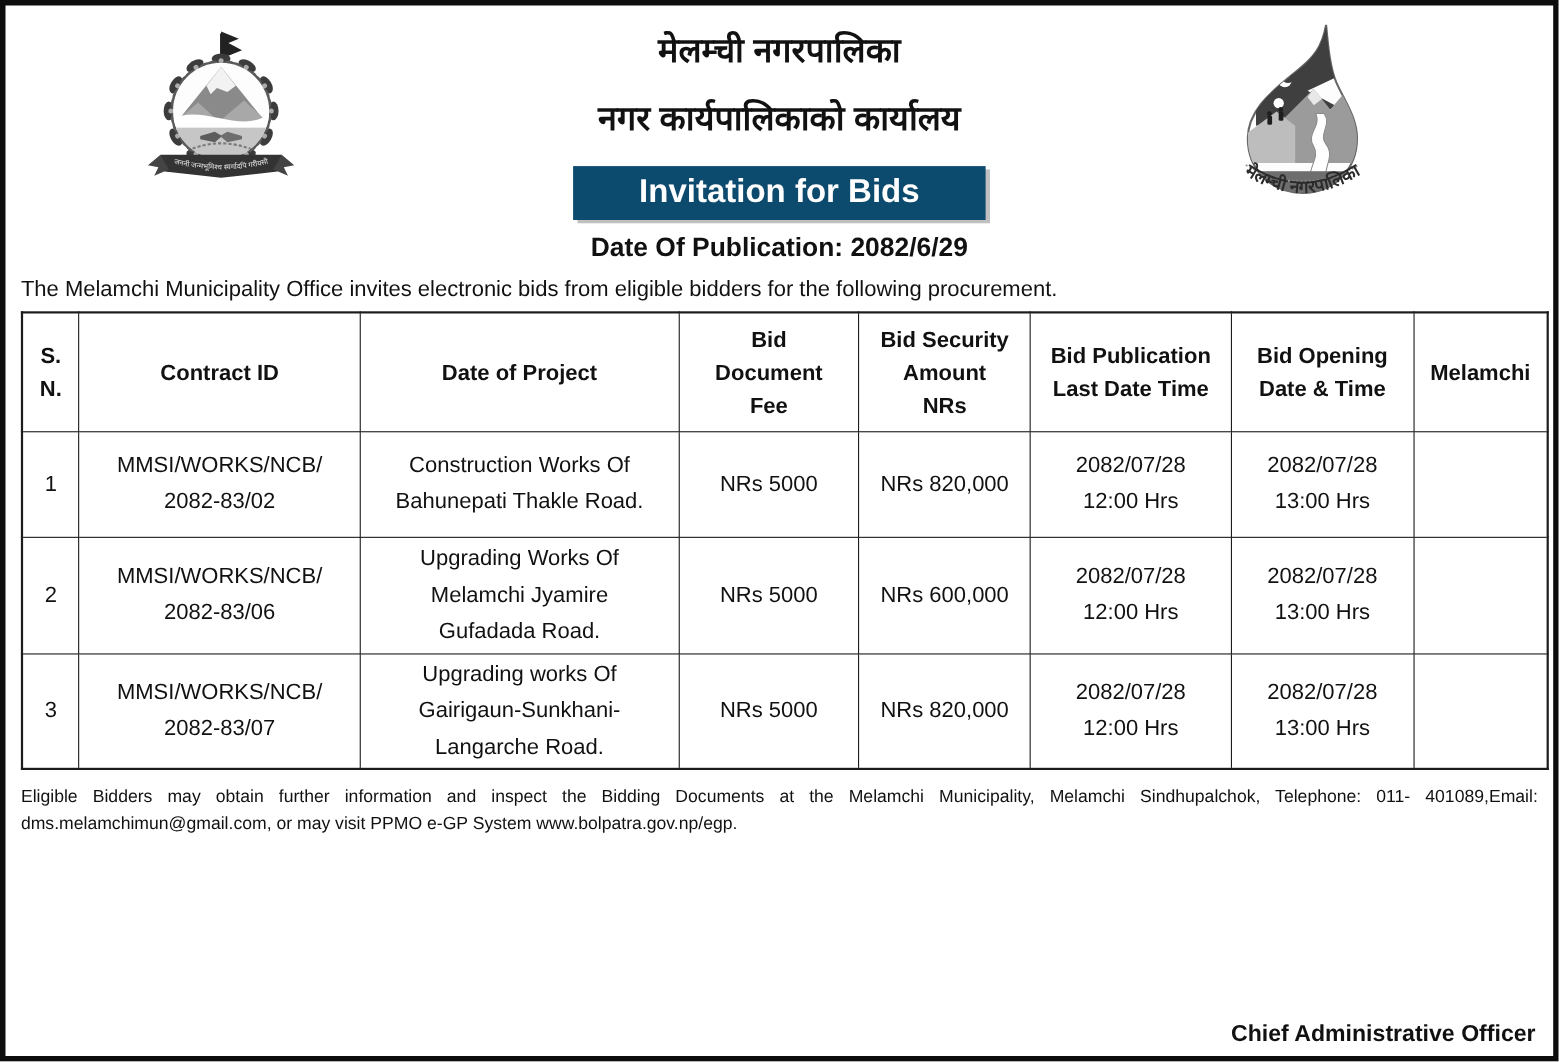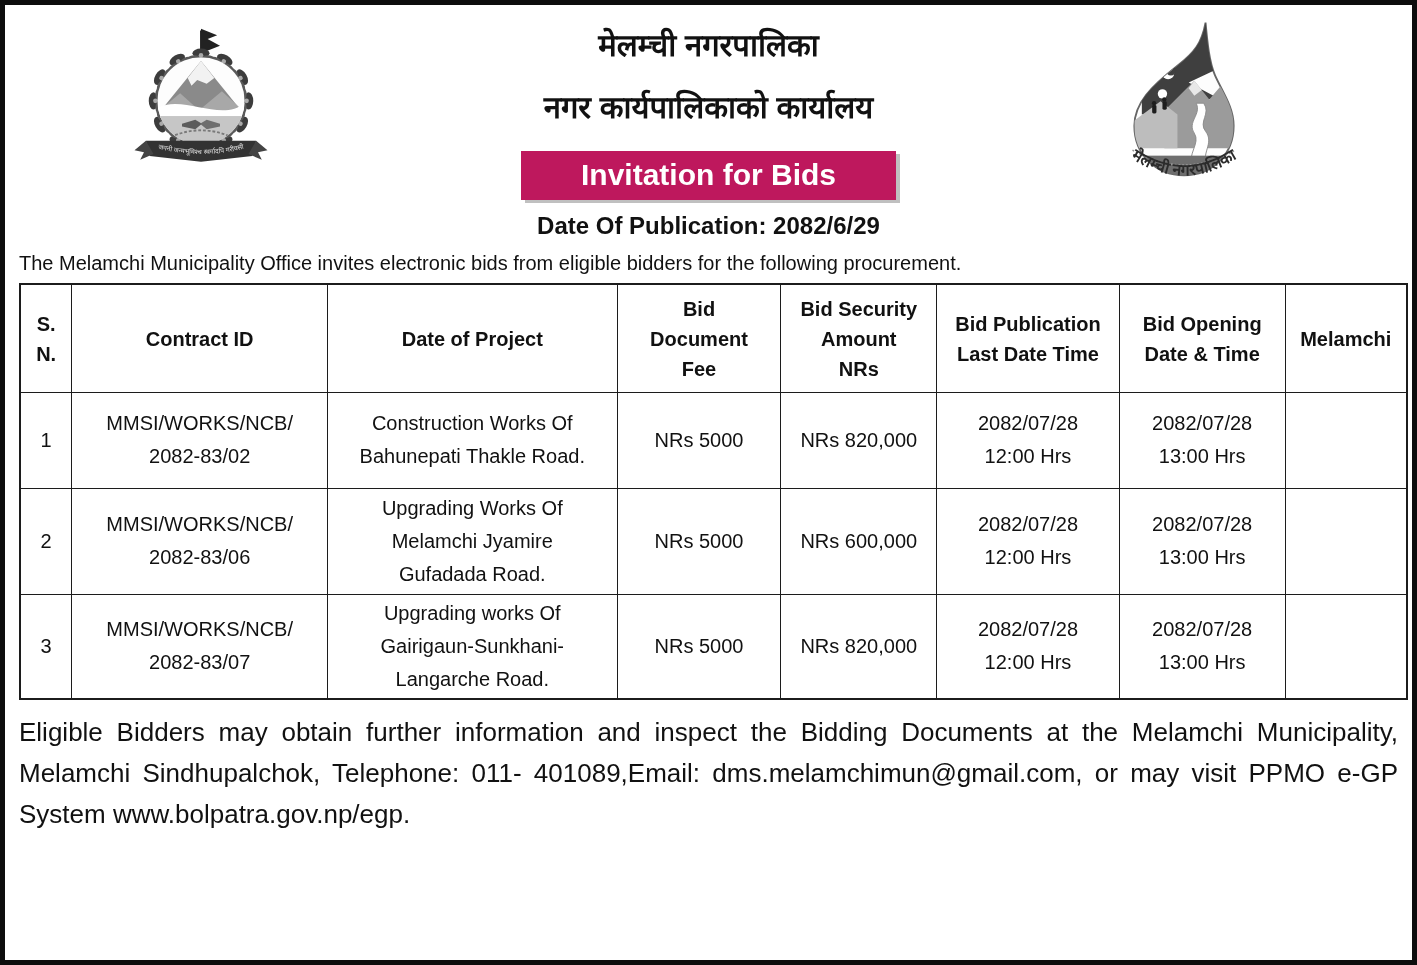--- a/index.html
+++ b/index.html
@@ -15,21 +15,21 @@
   }
   
   .logo{position:absolute;top:12px;}
   .logo-left{left:120px;}
   .logo-right{left:1098px;}
   .head-text{text-align:center;padding-top:22px;}
   .org1,.org2{font-weight:bold;font-size:31px;line-height:1.2;margin:0 0 25px 0;}
   .addr,.prov{font-weight:bold;font-size:24px;line-height:1.2;margin:0 0 21px 0;}
   .title-wrap{text-align:center;margin:2px 0 12px 0;}
   .title-box{
-    display:inline-block;background:#be185d;color:#fff;
+    display:inline-block;background:#0c4a6e;color:#fff;
     font-weight:bold;font-size:30px;line-height:1.1;
     padding:7px 60px 9px 60px;
     box-shadow:4px 3px 0 rgba(140,140,140,.55);
   }
   .pubdate{text-align:center;font-weight:bold;font-size:24px;margin:0 0 12px 0;}
   .intro{font-size:20px;margin:0 0 8px 14px;padding-right:0;}
   
   table.bids{
     border-collapse:collapse;table-layout:fixed;
     width:1389px;margin-left:14px;
@@ -44,21 +44,21 @@
   }
   table.bids th{font-weight:bold;line-height:1.5;}
   table.bids td{font-weight:normal;line-height:1.65;}
   thead tr{height:108px;}
   thead th{border-bottom:3px solid #1c1c1c;}
   tbody tr:nth-child(1){height:96px;}
   tbody tr:nth-child(2){height:106px;}
   tbody tr:nth-child(3){height:104px;}
   
   .footer-note{
-    font-size:26px;line-height:1.57;text-align:justify;
+    font-size:16px;line-height:1.57;text-align:justify;
     margin:12px 14px 0 14px;
   }
   .signature{
     position:absolute;right:16px;bottom:8px;
     font-weight:bold;font-size:21px;
   }
 </style>
 </head>
 <body>
 
@@ -244,14 +244,15 @@
 12:00 Hrs</td>
         <td>2082/07/28
 13:00 Hrs</td>
         <td></td>
       </tr>
     </tbody>
   </table>
 
   <div class="footer-note">Eligible Bidders may obtain further information and inspect the Bidding Documents at the Melamchi Municipality, Melamchi Sindhupalchok, Telephone: 011- 401089,Email: dms.melamchimun@gmail.com, or may visit PPMO e-GP System www.bolpatra.gov.np/egp.</div>
 
+  <div class="signature">Chief Administrative Officer</div>
 
 </div>
 
 </body></html>

